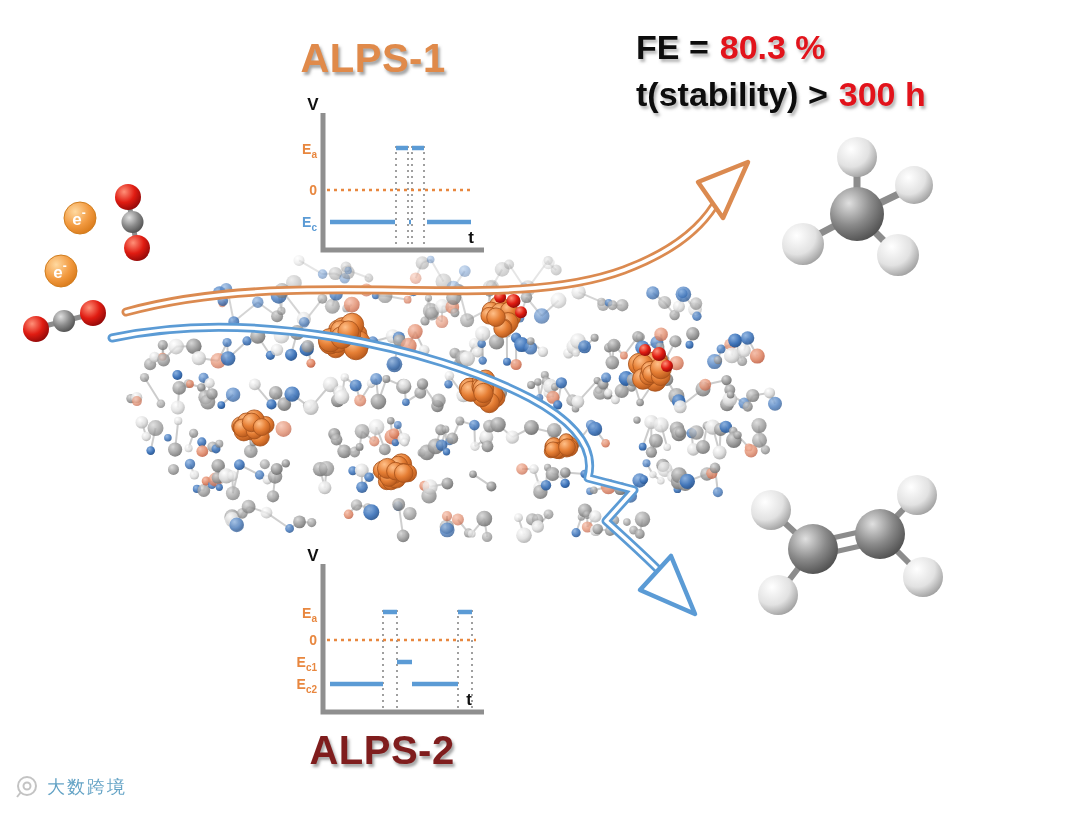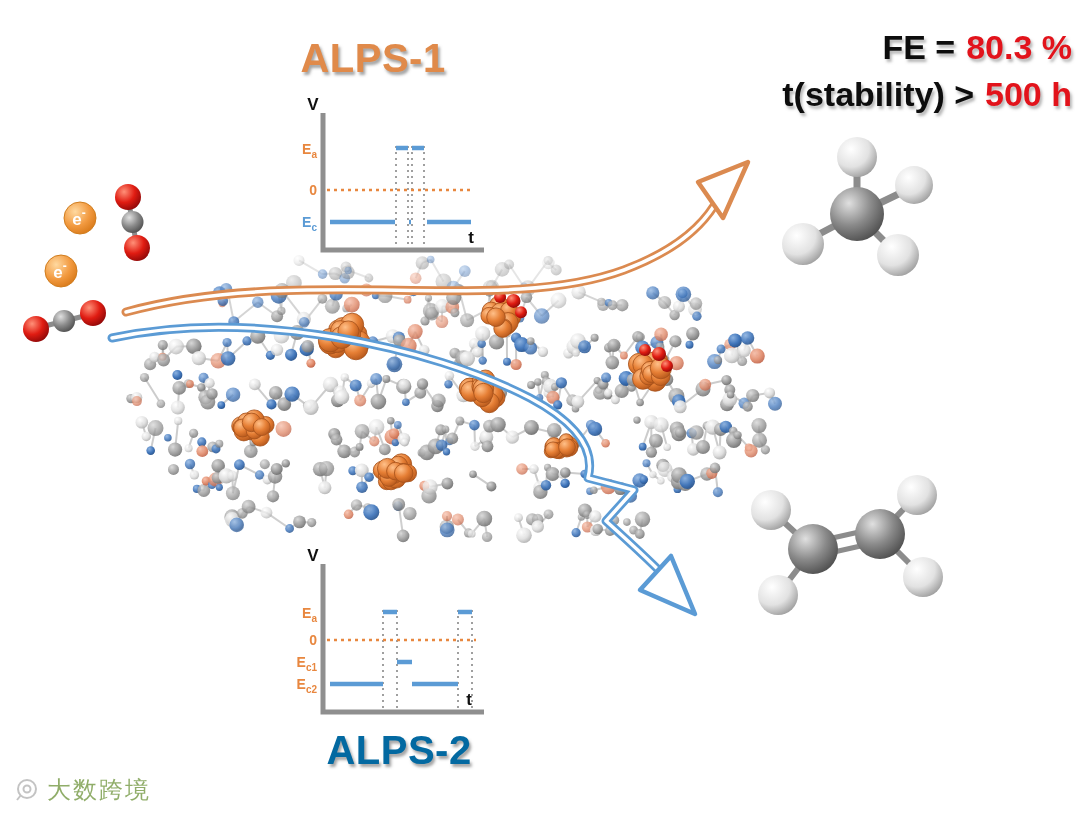--- a/index.html
+++ b/index.html
@@ -4,30 +4,30 @@
 <style>
   *{box-sizing:border-box}
   body{margin:0;background:#fff;font-family:"Liberation Sans",sans-serif}
   #stage{position:relative;width:1080px;height:819px;background:#fff;overflow:hidden}
   #scene{position:absolute;left:0;top:0}
 
   
   .alps{position:absolute;width:230px;text-align:center;font-size:40px;font-weight:bold;
         letter-spacing:.5px;text-shadow:2px 3px 3px rgba(90,90,90,.55)}
   #alps1{left:258px;top:36px;color:#E08A4A}
-  #alps2{left:284px;top:728px;color:#0369a1}
-  .result{position:absolute;text-align:right;font-size:34px;font-weight:bold;color:#0d0d0d;
+  #alps2{left:267px;top:728px;color:#7f1d1d}
+  .result{position:absolute;text-align:left;font-size:34px;font-weight:bold;color:#0d0d0d;
           text-shadow:2px 3px 3px rgba(110,110,110,.5);line-height:1.38}
   #result-top{left:636px;top:24px;width:436px}
   #result-bottom{left:626px;top:634px;width:446px}
   .result .red{color:#E2131B;margin-left:11px}
 
   
   #watermark{position:absolute;left:14px;top:774px;display:flex;align-items:center;gap:7px;opacity:.62}
-  #watermark .wm-text{color:#4d7c0f;font-size:24px;letter-spacing:2px}
+  #watermark .wm-text{color:#0369a1;font-size:18px;letter-spacing:2px}
 
   
   .axis{stroke:#8f8f8f;stroke-width:5;fill:none}
   .wave{stroke:#5B9BD5;stroke-width:4.5;fill:none}
   .dotv{stroke:#9f9f9f;stroke-width:2;stroke-dasharray:2 4}
   .dot0{stroke:#E8873F;stroke-width:2.5;stroke-dasharray:3 4}
   .axlbl{font:bold 17px "Liberation Sans",sans-serif;fill:#101010}
   .plbl{font:bold 14px "Liberation Sans",sans-serif}
   .plbl .sub{font-size:10px}
   .o{fill:#E8873F}
@@ -1087,21 +1087,21 @@
       <text class="plbl o" x="317" y="667" text-anchor="end"><tspan>E</tspan><tspan class="sub" dy="3.5">c1</tspan></text>
       <text class="plbl o" x="317" y="689" text-anchor="end"><tspan>E</tspan><tspan class="sub" dy="3.5">c2</tspan></text>
     </g>
   </svg>
 
   <div id="alps1" class="alps">ALPS-1</div>
   <div id="alps2" class="alps">ALPS-2</div>
 
   <div id="result-top" class="result">
     <div><span>FE =</span><span class="red">80.3 %</span></div>
-    <div><span>t(stability) &gt;</span><span class="red">500 h</span></div>
+    <div><span>t(stability) &gt;</span><span class="red">300 h</span></div>
   </div>
 
   <div id="result-bottom" class="result">
   </div>
 
   <div id="watermark">
     <svg width="26" height="26" viewBox="0 0 26 26">
       <circle cx="13" cy="12" r="9" fill="none" stroke="#a0a0a0" stroke-width="2"></circle>
       <circle cx="13" cy="12" r="3.5" fill="none" stroke="#a0a0a0" stroke-width="2"></circle>
       <path d="M3 23 L7 18" stroke="#a0a0a0" stroke-width="2"></path>

